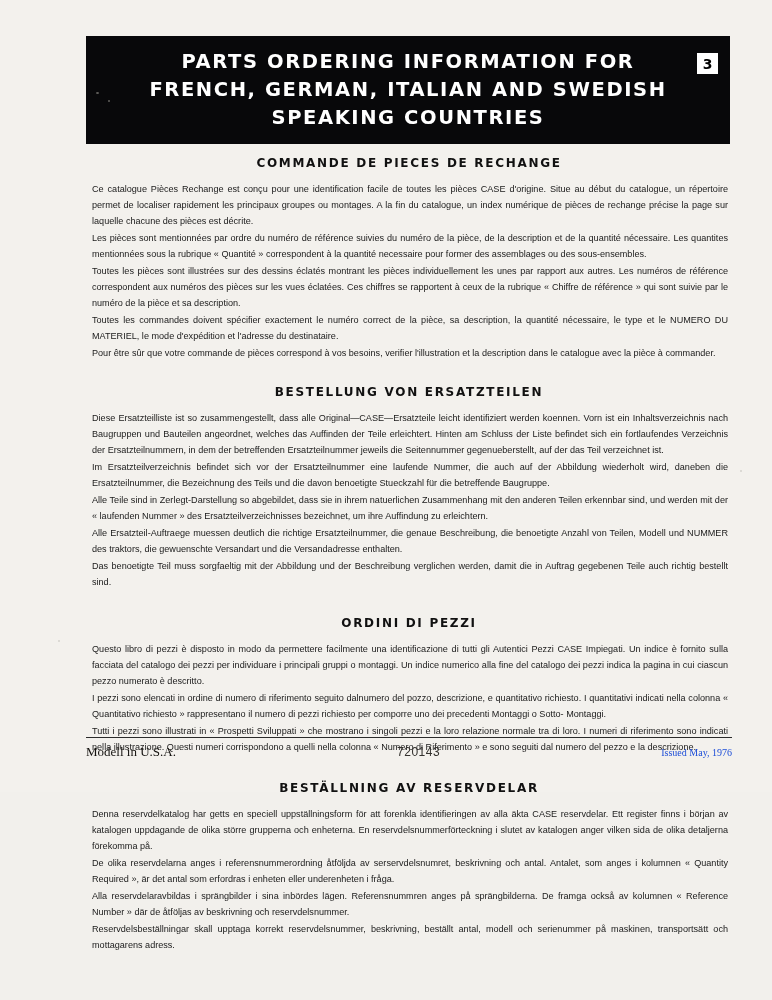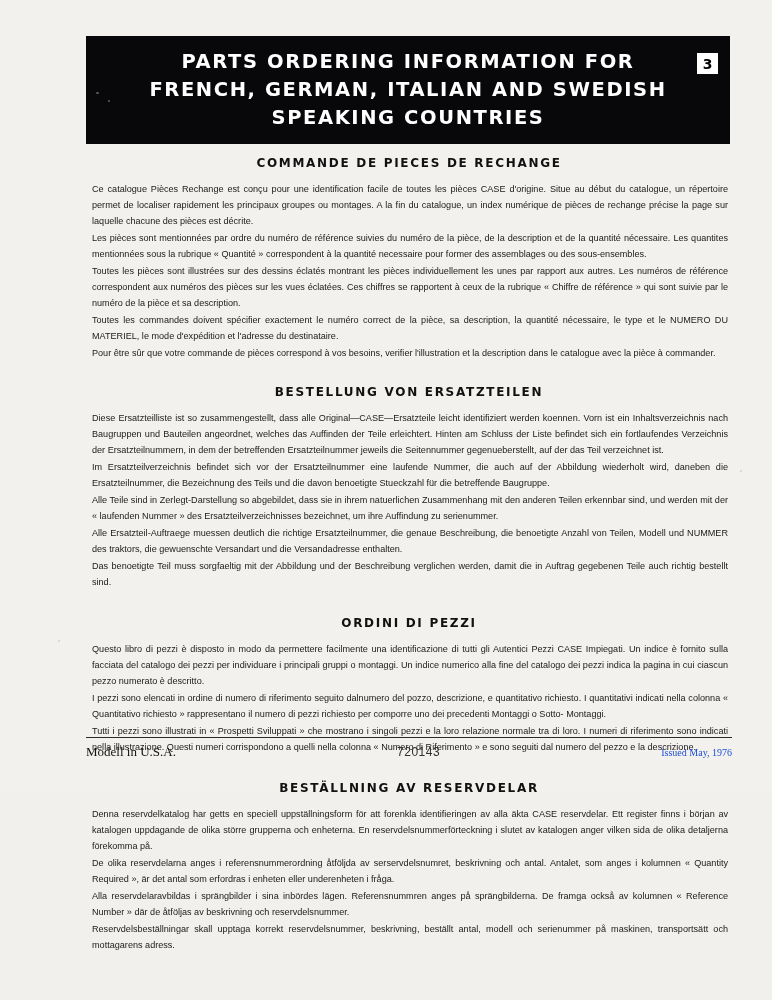--- a/index.html
+++ b/index.html
@@ -155,21 +155,21 @@
         <p>Toutes les commandes doivent spécifier exactement le numéro correct de la pièce, sa description, la quantité nécessaire, le type et le NUMERO DU MATERIEL, le mode d'expédition et l'adresse du destinataire.</p>
         <p>Pour être sûr que votre commande de pièces correspond à vos besoins, verifier l'illustration et la description dans le catalogue avec la pièce à commander.</p>
       </div>
     </div>
 
     <div class="section" id="sec-de">
       <div class="section-title">BESTELLUNG  VON  ERSATZTEILEN</div>
       <div class="body-text">
         <p>Diese Ersatzteilliste ist so zusammengestellt, dass alle Original—CASE—Ersatzteile leicht identifiziert werden koennen. Vorn ist ein Inhaltsverzeichnis nach Baugruppen und Bauteilen angeordnet, welches das Auffinden der Teile erleichtert. Hinten am Schluss der Liste befindet sich ein fortlaufendes Verzeichnis der Ersatzteilnummern, in dem der betreffenden Ersatzteilnummer jeweils die Seitennummer gegenueberstellt, auf der das Teil verzeichnet ist.</p>
         <p>Im Ersatzteilverzeichnis befindet sich vor der Ersatzteilnummer eine laufende Nummer, die auch auf der Abbildung wiederholt wird, daneben die Ersatzteilnummer, die Bezeichnung des Teils und die davon benoetigte Stueckzahl für die betreffende Baugruppe.</p>
-        <p>Alle Teile sind in Zerlegt-Darstellung so abgebildet, dass sie in ihrem natuerlichen Zusammenhang mit den anderen Teilen erkennbar sind, und werden mit der « laufenden Nummer » des Ersatzteilverzeichnisses bezeichnet, um ihre Auffindung zu serienummer.</p>
+        <p>Alle Teile sind in Zerlegt-Darstellung so abgebildet, dass sie in ihrem natuerlichen Zusammenhang mit den anderen Teilen erkennbar sind, und werden mit der « laufenden Nummer » des Ersatzteilverzeichnisses bezeichnet, um ihre Auffindung zu erleichtern.</p>
         <p>Alle Ersatzteil-Auftraege muessen deutlich die richtige Ersatzteilnummer, die genaue Beschreibung, die benoetigte Anzahl von Teilen, Modell und NUMMER des traktors, die gewuenschte Versandart und die Versandadresse enthalten.</p>
         <p>Das benoetigte Teil muss sorgfaeltig mit der Abbildung und der Beschreibung verglichen werden, damit die in Auftrag gegebenen Teile auch richtig bestellt sind.</p>
       </div>
     </div>
 
     <div class="section" id="sec-it">
       <div class="section-title">ORDINI   DI   PEZZI</div>
       <div class="body-text">
         <p>Questo libro di pezzi è disposto in modo da permettere facilmente una identificazione di tutti gli Autentici Pezzi CASE Impiegati. Un indice è fornito sulla facciata del catalogo dei pezzi per individuare i principali gruppi o montaggi. Un indice numerico alla fine del catalogo dei pezzi indica la pagina in cui ciascun pezzo numerato è descritto.</p>
         <p>I pezzi sono elencati in ordine di numero di riferimento seguito dalnumero del pozzo, descrizione, e quantitativo richiesto. I quantitativi indicati nella colonna « Quantitativo richiesto » rappresentano il numero di pezzi richiesto per comporre uno dei precedenti Montaggi o Sotto- Montaggi.</p>

